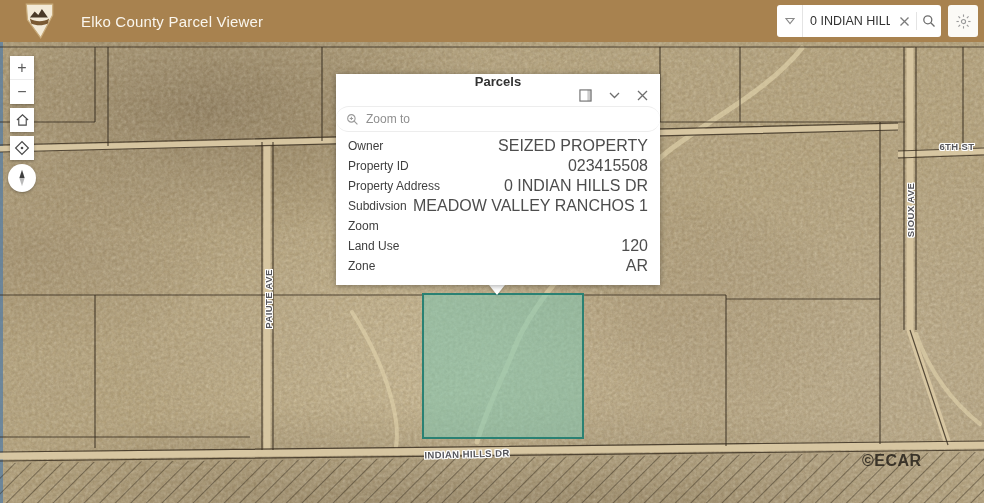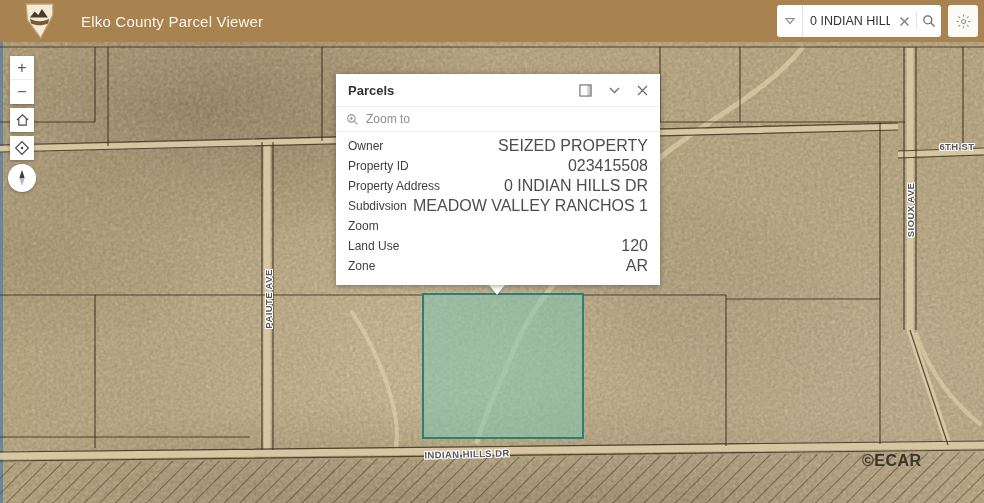--- a/index.html
+++ b/index.html
@@ -55,26 +55,26 @@
     font-size:16px; font-weight:400; color:#5a5a5a; cursor:pointer; }
   .zbtn:first-child { border-bottom:1px solid #ececec; }
   .sq { width:24px; height:24px; }
   .homebtn { left:10px; top:66px; }
   .locatebtn { left:10px; top:94px; }
   .compass { left:8px; top:122px; width:28px; height:28px; border-radius:50%; }
 
   
   .popup { position:absolute; left:336px; top:32px; width:324px; height:211px; background:#fff;
     box-shadow:0 1px 6px rgba(0,0,0,.35); z-index:30; overflow:hidden; }
-  .pop-head { height:32px; display:flex; align-items:center; padding:0 12px; }
+  .pop-head { height:32px; display:flex; align-items:center; padding:0 12px;flex-direction:column; }
   .pop-title { font-size:13px; font-weight:700; color:#323232; }
   .pop-acts { margin-left:auto; display:flex; align-items:center; gap:17px; color:#6e6e6e; }
   .pop-acts > span { cursor:pointer; display:flex; align-items:center; }
   .zoomto { height:26px; display:flex; align-items:center; gap:7px; padding:0 10px;
-    border-top:1px solid #ededed; border-bottom:1px solid #ededed; cursor:pointer; }
+    border-top:1px solid #ededed; border-bottom:1px solid #ededed; cursor:pointer;border-radius:13px; }
   .zoomto-label { font-size:12px; color:#8f8f8f; }
   .pbody { padding:4px 0 0 0; }
   .prow { height:20px; display:flex; align-items:center; justify-content:space-between; padding:0 12px; }
   .plabel { font-size:12px; color:#404040; }
   .pvalue { font-size:16px; color:#4d4d4d; text-align:right; }
   .pop-arrow { position:absolute; left:489px; top:243px; width:0; height:0; z-index:29;
     border-left:8px solid transparent; border-right:8px solid transparent; border-top:10px solid #fff;
     filter:drop-shadow(0 1px 1px rgba(0,0,0,.2)); }
 </style>
 </head>

